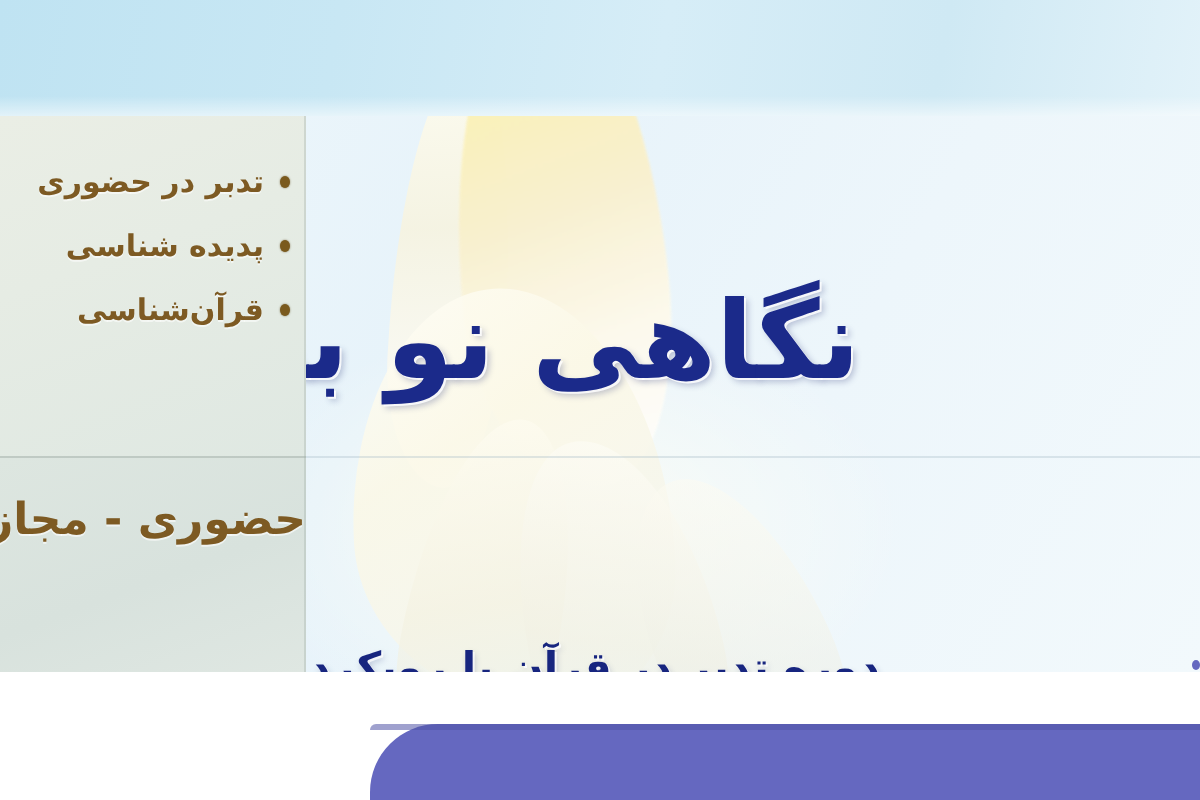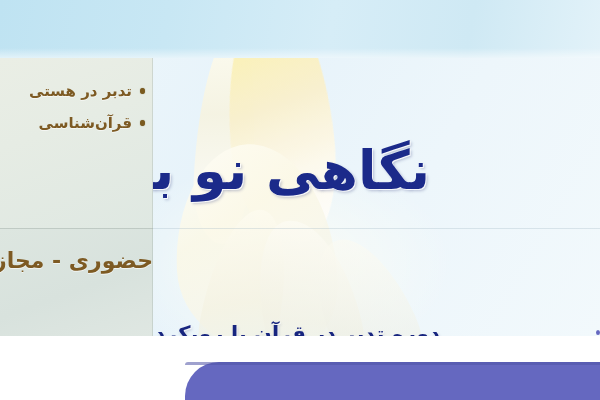--- a/index.html
+++ b/index.html
@@ -221,23 +221,27 @@
 
     <div class="side-panel">
       <div class="side-top"></div>
       <div class="side-bottom"></div>
       <div class="side-divider"></div>
 
       <div class="bullets">
 
         <div class="bullet-row">
           <span class="dot"></span>
-          <span class="bullet-text">تدبر در هستی</span>
+          <span class="bullet-text">تدبر در حضوری</span>
         </div>
 
+        <div class="bullet-row">
+          <span class="dot"></span>
+          <span class="bullet-text">پدیده شناسی</span>
+        </div>
 
         <div class="bullet-row">
           <span class="dot"></span>
           <span class="bullet-text">قرآن‌شناسی</span>
         </div>
 
       </div>
 
       <div class="mode-label">حضوری - مجازی</div>
     </div>

